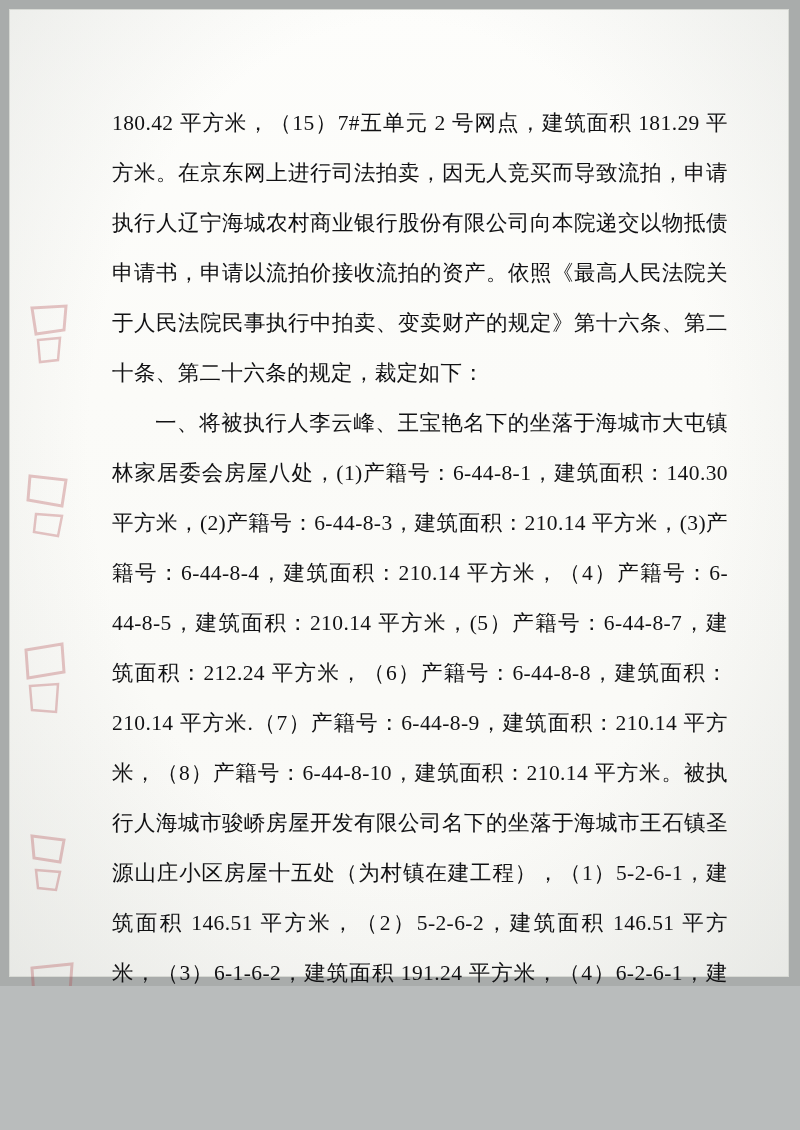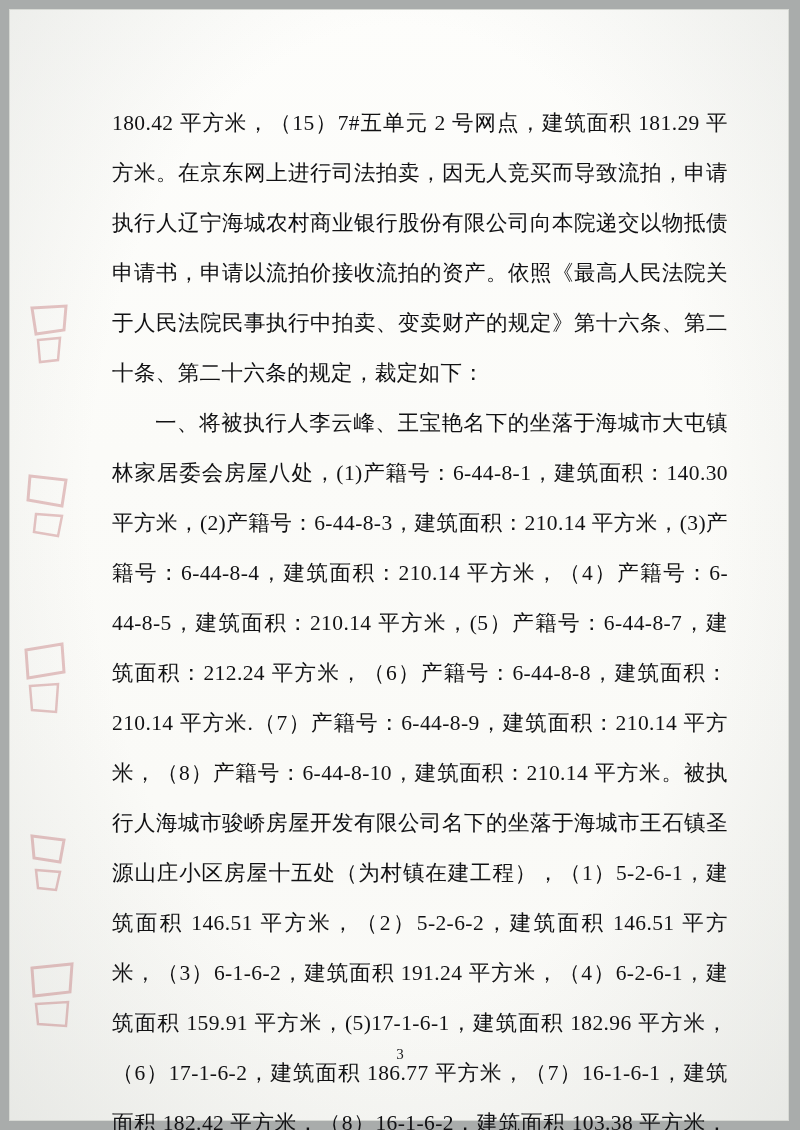--- a/index.html
+++ b/index.html
@@ -9,21 +9,21 @@
   body {
     width: 800px;
     height: 1130px;
     background: #b9bcbc;
     font-family: "Liberation Serif", "DejaVu Serif", serif;
     overflow: hidden;
   }
   .page {
     position: relative;
     width: 800px;
-    height: 1130px;
+    height: 986px;
     background: #ffffff;
     box-sizing: border-box;
     overflow: hidden;
   }
   
   .paper-tint {
     position: absolute;
     inset: 0;
     background:
       radial-gradient(ellipse at 50% 45%, rgba(255,255,255,0) 55%, rgba(216,218,214,0.55) 100%),

